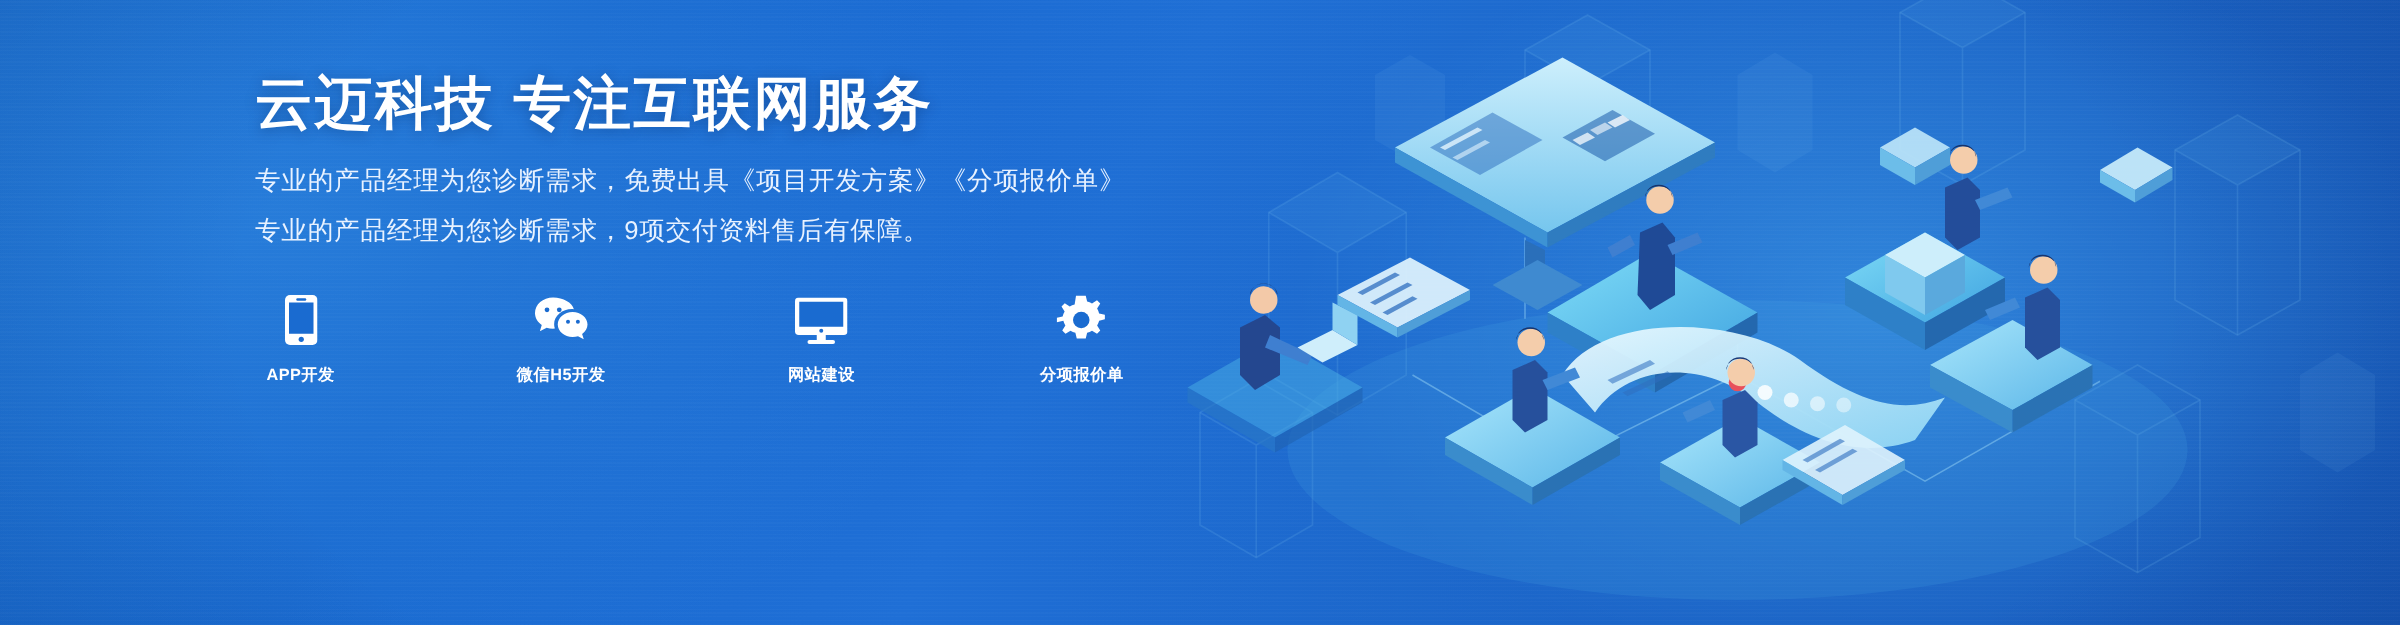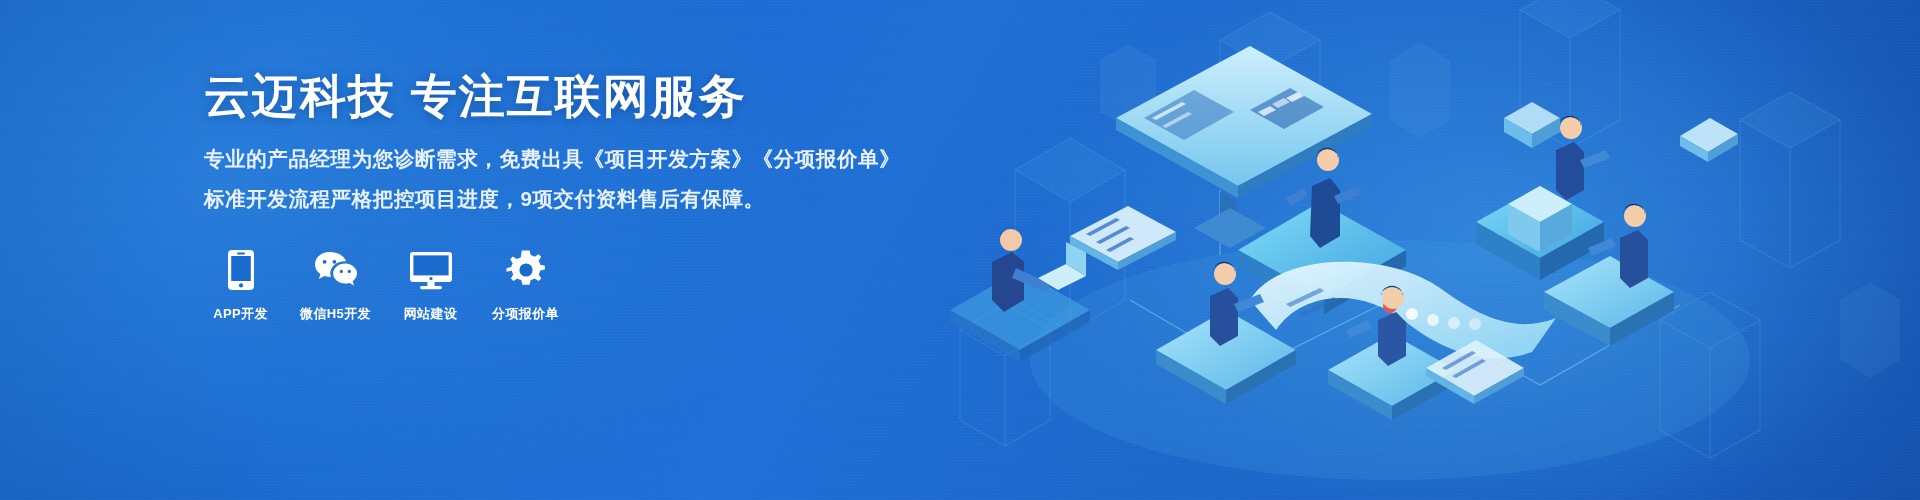--- a/index.html
+++ b/index.html
@@ -20,35 +20,35 @@
     background:
       repeating-linear-gradient(0deg, rgba(255,255,255,0.022) 0px, rgba(255,255,255,0.022) 1px, rgba(0,0,0,0) 1px, rgba(0,0,0,0) 3px);
     opacity:.85;
   }
   .vignette{
     position:absolute;inset:0;pointer-events:none;
     background:radial-gradient(ellipse 1400px 760px at 50% 50%, rgba(0,0,0,0) 55%, rgba(8,40,95,0.30) 100%);
   }
 
   
-  .copy{position:absolute;left:204px;top:68px;width:720px;z-index:6;}
+  .copy{position:absolute;left:204px;top:54px;width:720px;z-index:6;}
   .headline{
     margin:0;color:#ffffff;font-size:46px;line-height:1.22;font-weight:700;
     letter-spacing:2px;
     text-shadow:0 2px 10px rgba(5,35,85,0.35);
     white-space:nowrap;
   }
   .sub{margin:18px 0 0 0;}
   .sub p{
     margin:0 0 7px 0;color:#e8f2ff;font-size:20.5px;line-height:1.62;
-    letter-spacing:.6px;font-weight:700;white-space:nowrap;
+    letter-spacing:.6px;font-weight:400;white-space:nowrap;
   }
 
   
-  .services{display:flex;align-items:flex-end;margin-top:30px;}
+  .services{display:flex;align-items:flex-end;margin-top:30px;justify-content:space-between;}
   .svc{width:73px;display:flex;flex-direction:column;align-items:center;margin-right:22px;}
   .svc .glyph{height:44px;display:flex;align-items:flex-end;justify-content:center;}
   .svc .glyph svg{display:block;}
   .svc .cap{
     margin-top:15px;color:#ffffff;font-size:13px;font-weight:700;
     letter-spacing:.4px;white-space:nowrap;
   }
 
   
   .art{position:absolute;right:0;top:0;width:1000px;height:500px;z-index:3;}
@@ -265,21 +265,21 @@
     </svg>
   </div>
 
   <div class="vignette"></div>
 
   <div class="copy">
     <h1 class="headline">云迈科技 专注互联网服务</h1>
 
     <div class="sub">
       <p>专业的产品经理为您诊断需求，免费出具《项目开发方案》《分项报价单》</p>
-      <p>标准开发流程严格把控项目进度，9项交付资料售后有保障。</p>
+      <p>专业的产品经理为您诊断需求，9项交付资料售后有保障。</p>
     </div>
 
     <div class="services">
 
       <div class="svc">
         <span class="glyph">
           <svg width="26" height="40" viewBox="0 0 26 40">
             <rect x="0" y="0" width="26" height="40" rx="4" fill="#ffffff"></rect>
             <rect x="3.2" y="6" width="19.6" height="25" fill="#1a6bd0"></rect>
             <rect x="9" y="2.6" width="8" height="1.9" rx="1" fill="#1a6bd0"></rect>

